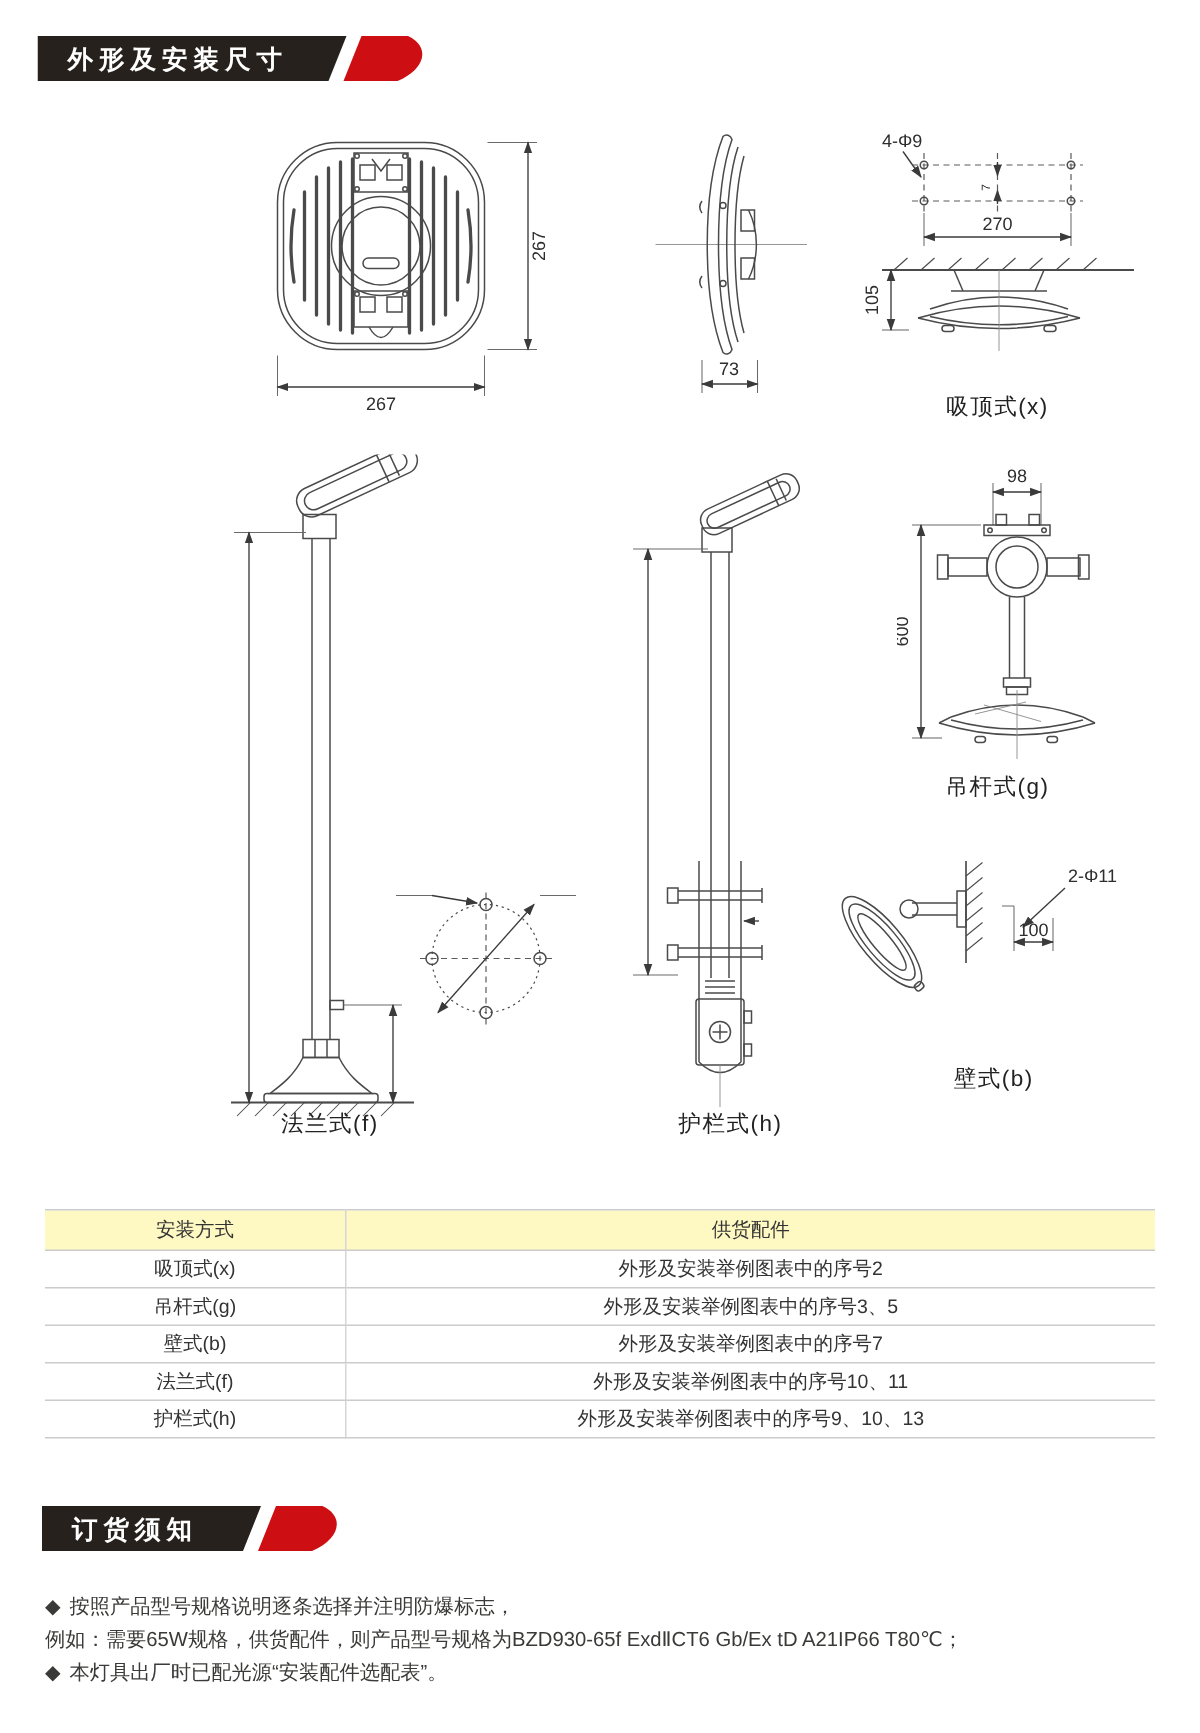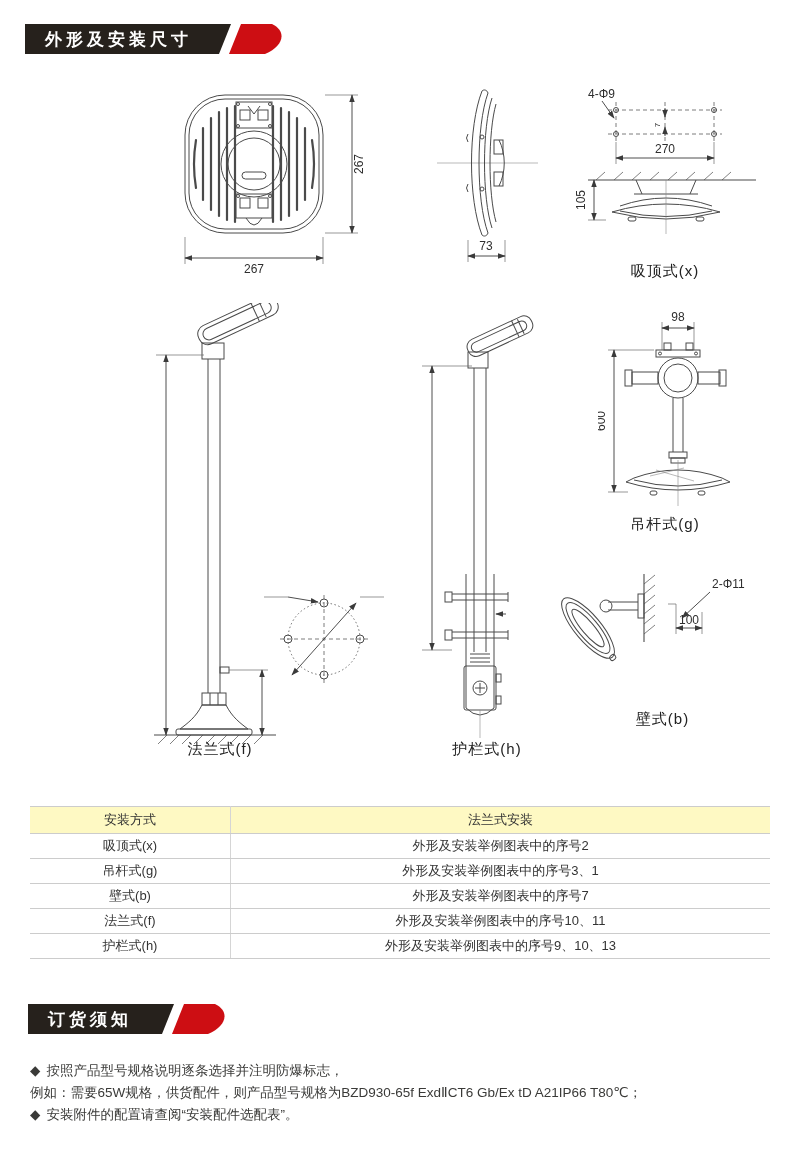--- a/index.html
+++ b/index.html
@@ -340,29 +340,29 @@
     <line class="dim" x1="124" y1="60" x2="150" y2="60" marker-start="url(#ah)" marker-end="url(#ah)"></line>
     <text x="137" y="56" text-anchor="middle">100</text>
   </svg>
   <div class="fig-label" style="left:600px;top:710px;width:125px;">壁式(b)</div>
 
   
   <table class="spec">
     <tbody>
         <tr>
       <th class="c1">安装方式</th>
-      <th>法兰式安装</th>
+      <th>供货配件</th>
     </tr>
     <tr>
       <td class="c1">吸顶式(x)</td>
       <td>外形及安装举例图表中的序号2</td>
     </tr>
     <tr>
       <td class="c1">吊杆式(g)</td>
-      <td>外形及安装举例图表中的序号3、1</td>
+      <td>外形及安装举例图表中的序号3、5</td>
     </tr>
     <tr>
       <td class="c1">壁式(b)</td>
       <td>外形及安装举例图表中的序号7</td>
     </tr>
     <tr>
       <td class="c1">法兰式(f)</td>
       <td>外形及安装举例图表中的序号10、11</td>
     </tr>
     <tr>
@@ -383,17 +383,17 @@
 
   
   <div class="notes">
     <div class="note-line">
       <span class="note-bullet">◆</span><span>按照产品型号规格说明逐条选择并注明防爆标志，</span>
     </div>
     <div class="note-line">
       <span>例如：需要65W规格，供货配件，则产品型号规格为BZD930-65f ExdⅡCT6 Gb/Ex tD A21IP66 T80℃；</span>
     </div>
     <div class="note-line">
-      <span class="note-bullet">◆</span><span>安装附件的配置请查阅“安装配件选配表”。</span>
+      <span class="note-bullet">◆</span><span>本灯具出厂时已配光源“安装配件选配表”。</span>
     </div>
   </div>
 
 </div>
 
 </body></html>

